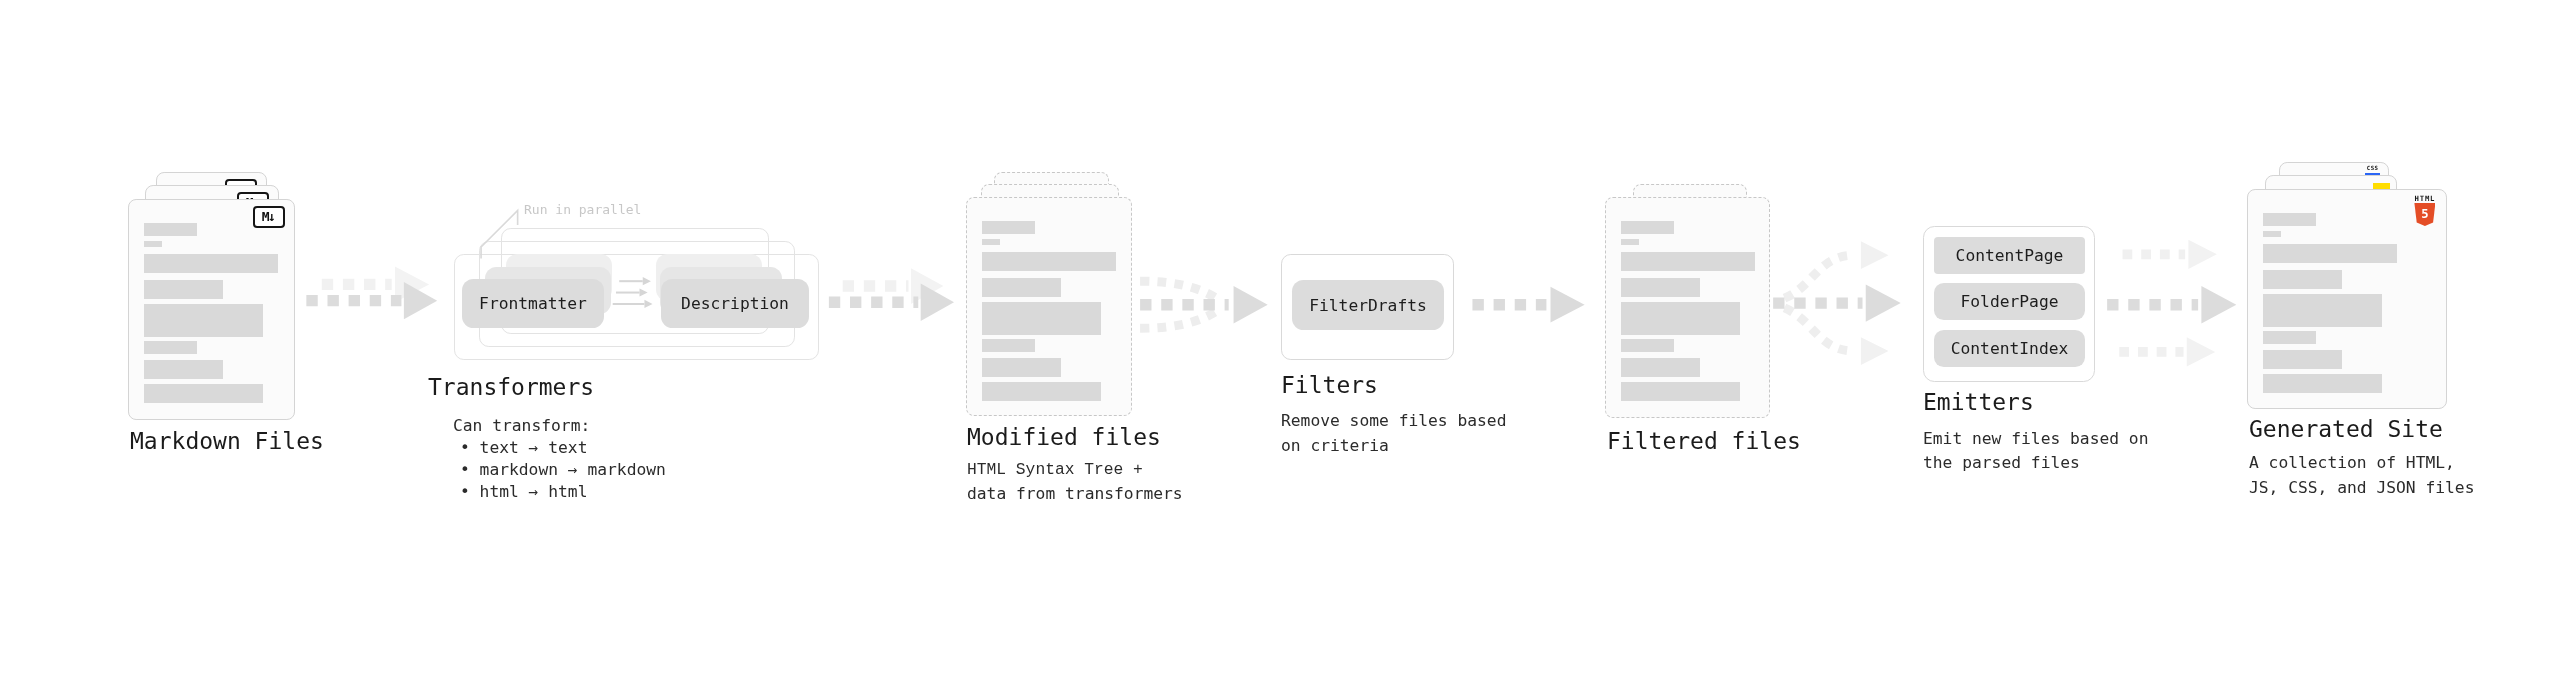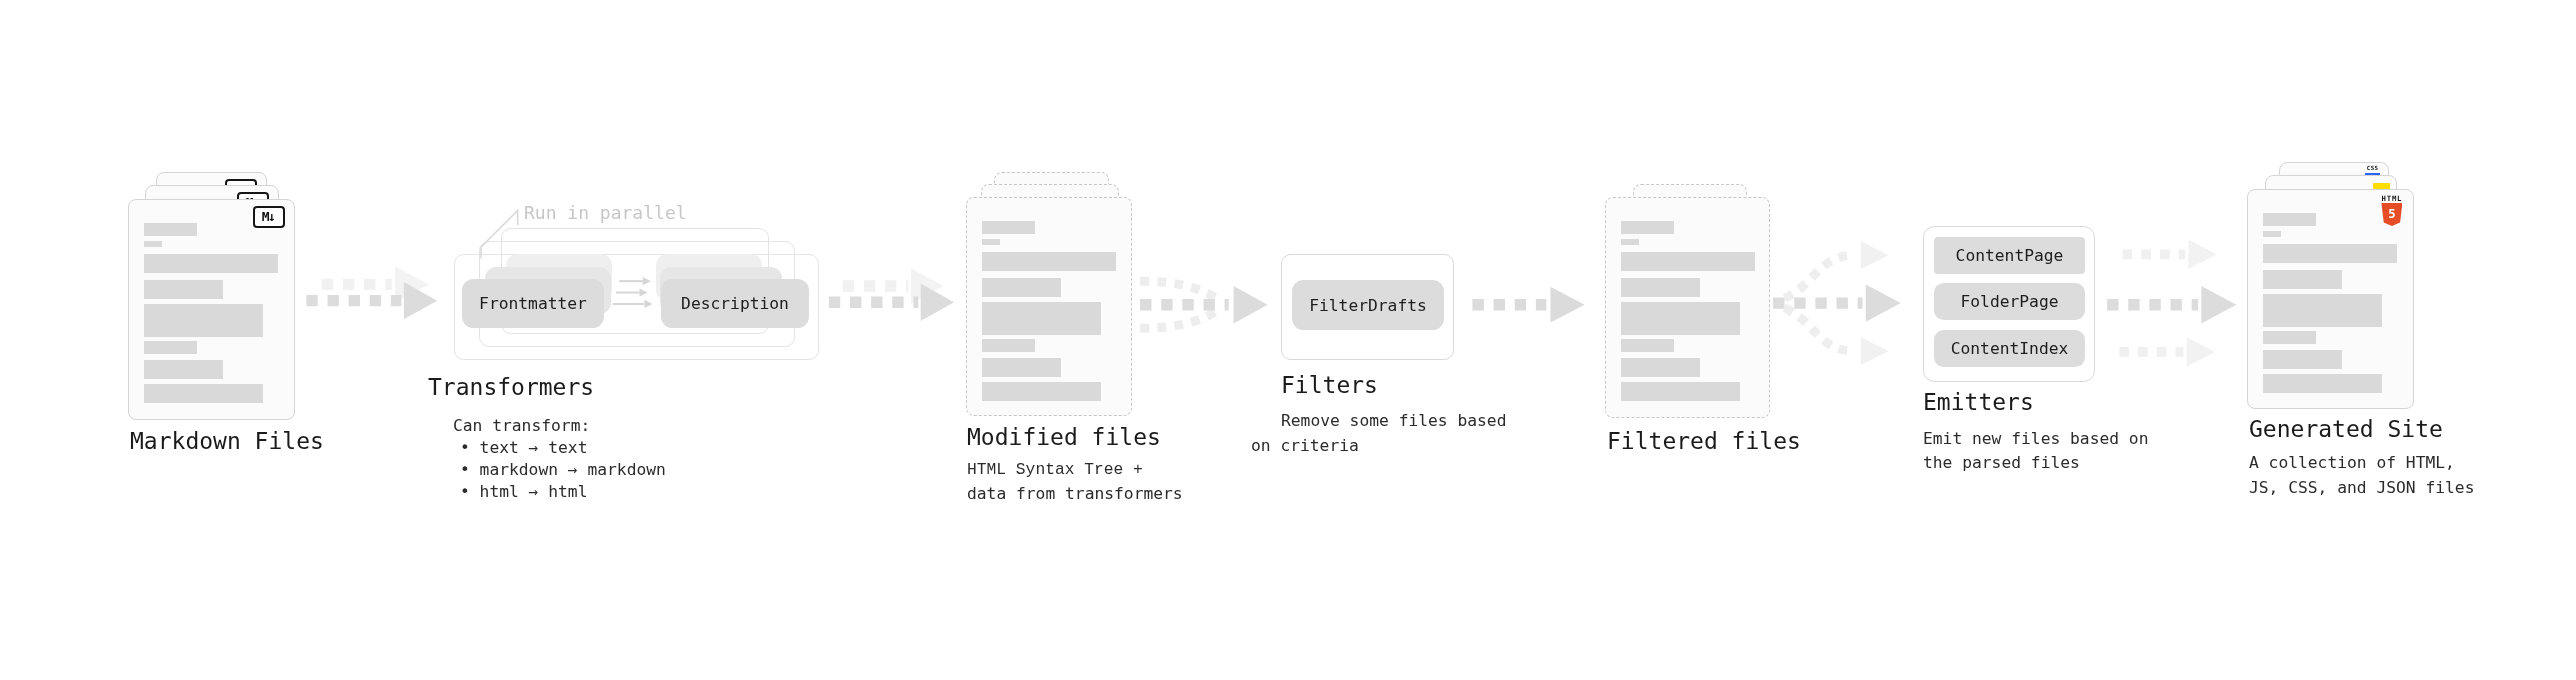--- a/index.html
+++ b/index.html
@@ -17,21 +17,21 @@
   
   .box{position:absolute;background:#ffffff;border:1.2px solid #d9d9d9;border-radius:9.8px;}
 
   .pill{position:absolute;background:#dcdcdc;border-radius:11.4px;display:flex;align-items:center;
         justify-content:center;font-size:16.3px;color:#1d1d1d;white-space:pre;}
   .pill.g1{background:#e6e6e6;}
   .pill.g2{background:#efefef;}
 
   .title{position:absolute;font-size:23px;line-height:1.15;color:#1b1b1b;white-space:pre;}
   .body-text{position:absolute;font-size:16.3px;line-height:1.2;color:#2b2b2b;white-space:pre;}
-  .annotation{position:absolute;font-size:18px;color:#c7c7c7;white-space:pre;}
+  .annotation{position:absolute;font-size:13px;color:#c7c7c7;white-space:pre;}
 
   
   .doc-bars{position:absolute;left:0;top:0;width:100%;height:100%;}
   .doc-bars div{position:absolute;left:14.6px;background:#d9d9d9;}
   .doc-bars div:nth-child(1){top:23px;width:53px;height:13px;}
   .doc-bars div:nth-child(2){top:41px;width:18.7px;height:5.7px;}
   .doc-bars div:nth-child(3){top:54px;width:134px;height:18.7px;}
   .doc-bars div:nth-child(4){top:80px;width:79px;height:18.7px;}
   .doc-bars div:nth-child(5){top:104px;width:119px;height:33px;}
   .doc-bars div:nth-child(6){top:141px;width:53px;height:13px;}
@@ -123,21 +123,21 @@
     </div>
   </div>
   <div class="title" style="left:967px;top:424px;">Modified files</div>
   <div class="body-text" style="left:967px;top:460px;font-family:Liberation Mono, monospace;">HTML Syntax Tree +</div>
   <div class="body-text" style="left:967px;top:484px;">data from transformers</div>
 
   <div class="box" style="left:1281px;top:254px;width:173px;height:106px;"></div>
   <div class="pill" style="left:1292px;top:280px;width:152px;height:50px;">FilterDrafts</div>
   <div class="title" style="left:1281px;top:372px;">Filters</div>
   <div class="body-text" style="left:1281px;top:411px;">Remove some files based</div>
-  <div class="body-text" style="left:1251px;top:436px;text-align:right;">on criteria</div>
+  <div class="body-text" style="left:1281px;top:436px;text-align:right;">on criteria</div>
 
   <div class="card dashed" style="left:1633px;top:184px;width:114px;height:221px;z-index:1;"></div>
   <div class="card dashed" style="left:1605px;top:197px;width:165px;height:221px;z-index:2;">
     <div class="doc-bars">
       <div></div>
         <div></div>
         <div></div>
         <div></div>
         <div></div>
         <div></div>
@@ -157,21 +157,21 @@
 
   <div class="card" style="left:2279px;top:162px;width:110px;height:220px;z-index:1;">
     <div class="css-badge">
       <div class="t">CSS</div>
       <div class="bar"></div>
     </div>
   </div>
   <div class="card" style="left:2265px;top:175px;width:132px;height:220px;z-index:2;">
     <div class="js-badge"></div>
   </div>
-  <div class="card" style="left:2247px;top:189px;width:167px;height:220px;z-index:3;">
+  <div class="card" style="left:2247px;top:189px;width:200px;height:220px;z-index:3;">
     <div class="html5-badge">
       <div class="t">HTML</div>
       <div class="shield">
           <span>5</span>
         </div>
     </div>
     <div class="doc-bars">
       <div></div>
         <div></div>
         <div></div>

